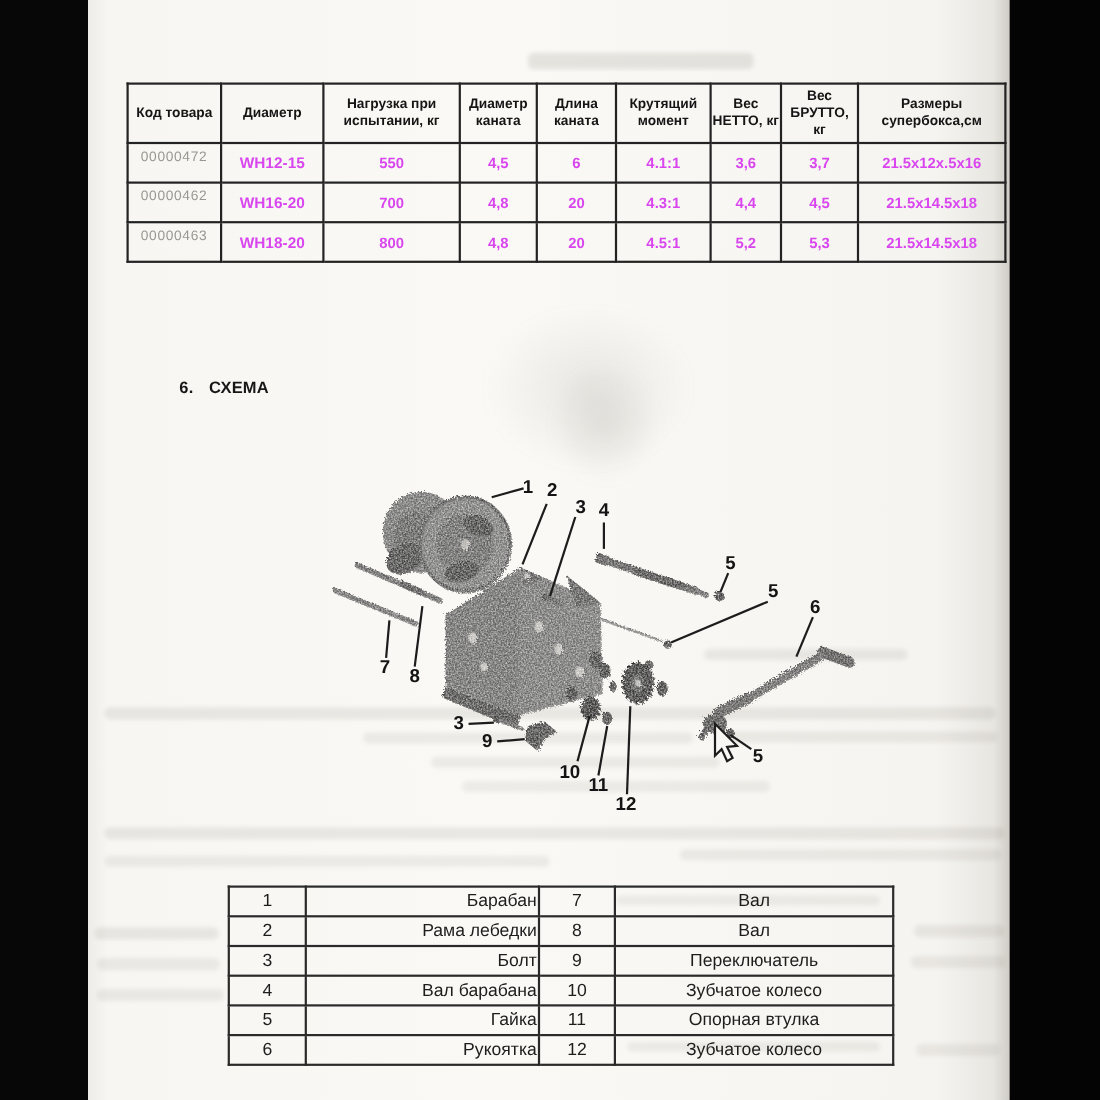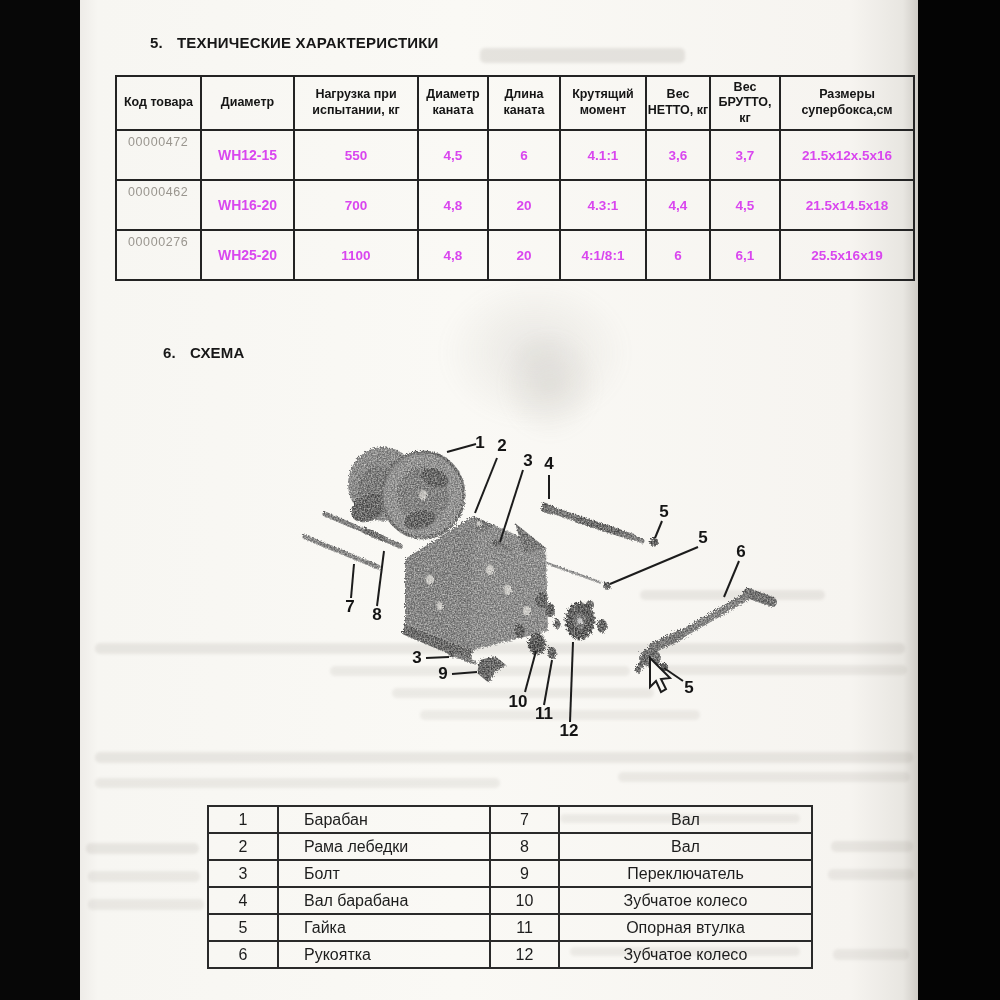--- a/index.html
+++ b/index.html
@@ -13,28 +13,28 @@
   .sec-title{position:absolute;font-weight:bold;font-size:15px;letter-spacing:.2px;color:#171717;}
   .sec-num{display:inline-block;margin-right:14px;}
 
   
   table{border-collapse:collapse;table-layout:fixed;background:transparent;position:absolute;z-index:2;}
   .spec-table{left:115px;top:75px;width:798px;}
   .spec-table th,.spec-table td{border:2px solid #232323;padding:0;overflow:hidden;}
   .spec-table th{font-size:12.5px;font-weight:bold;line-height:1.25;text-align:center;vertical-align:middle;height:52px;color:#151515;}
   .spec-table td{font-size:13.5px;font-weight:bold;text-align:center;vertical-align:middle;height:30px;color:#d946ef;}
   .spec-table td.code{font-weight:normal;font-size:12.5px;color:#9a968f;text-align:left;vertical-align:top;
-                      padding:4px 0 14px 11px;letter-spacing:.6px;}
+                      padding:4px 0 0 11px;letter-spacing:.6px;}
   .spec-table td.model{font-size:14px;}
 
   
   .parts-table{left:207px;top:805px;width:604px;}
   .parts-table td{border:2px solid #2a2a2a;height:23px;font-size:16px;color:#1d1d1d;vertical-align:middle;}
   .parts-table td.pnum{text-align:center;}
-  .parts-table td.pname-l{text-align:left;padding-left:25px;}
+  .parts-table td.pname-l{text-align:right;padding-left:25px;}
   .parts-table td.pname-r{text-align:center;border-radius:13px;}
 
   
   .smudge{position:absolute;border-radius:5px;background:#7d766d;filter:blur(1.8px);z-index:1;}
   .ghost{position:absolute;border-radius:50%;background:radial-gradient(closest-side,rgba(135,130,122,.14),rgba(135,130,122,0));
          filter:blur(6px);z-index:1;}
 
   svg.diagram{position:absolute;left:280px;top:420px;z-index:2;}
   svg.diagram text{font:bold 17px "Liberation Sans","DejaVu Sans",sans-serif;fill:#141414;}
   .leader{stroke:#1c1c1c;stroke-width:2;}
@@ -61,23 +61,20 @@
   <div class="smudge" style="left:618px;top:772px;width:292px;height:10px;opacity:.11;"></div>
   <div class="smudge" style="left:86px;top:843px;width:113px;height:11px;opacity:.13;"></div>
   <div class="smudge" style="left:831px;top:841px;width:82px;height:11px;opacity:.12;"></div>
   <div class="smudge" style="left:88px;top:871px;width:112px;height:11px;opacity:.11;"></div>
   <div class="smudge" style="left:828px;top:869px;width:86px;height:11px;opacity:.11;"></div>
   <div class="smudge" style="left:88px;top:899px;width:116px;height:11px;opacity:.11;"></div>
   <div class="smudge" style="left:833px;top:949px;width:76px;height:11px;opacity:.11;"></div>
   <div class="smudge" style="left:560px;top:814px;width:240px;height:9px;opacity:.10;"></div>
   <div class="smudge" style="left:570px;top:947px;width:230px;height:9px;opacity:.10;"></div>
 
-  <div class="sec-title" style="left:150px;top:34px;">
-    <span class="sec-num">5.</span><span>ТЕХНИЧЕСКИЕ ХАРАКТЕРИСТИКИ</span>
-  </div>
 
   <table class="spec-table">
     <colgroup>
       <col style="width:85px">
         <col style="width:93px">
         <col style="width:124px">
         <col style="width:70px">
       <col style="width:72px">
         <col style="width:86px">
         <col style="width:64px">
@@ -114,29 +111,29 @@
         <td class="model">WH16-20</td>
         <td>700</td>
         <td>4,8</td>
         <td>20</td>
         <td>4.3:1</td>
         <td>4,4</td>
         <td>4,5</td>
         <td>21.5x14.5x18</td>
       </tr>
       <tr>
-        <td class="code">00000276</td>
-        <td class="model">WH25-20</td>
-        <td>1100</td>
+        <td class="code">00000463</td>
+        <td class="model">WH18-20</td>
+        <td>800</td>
         <td>4,8</td>
         <td>20</td>
-        <td>4:1/8:1</td>
-        <td>6</td>
-        <td>6,1</td>
-        <td>25.5x16x19</td>
+        <td>4.5:1</td>
+        <td>5,2</td>
+        <td>5,3</td>
+        <td>21.5x14.5x18</td>
       </tr>
     </tbody>
   </table>
 
   <div class="sec-title" style="left:163px;top:344px;">
     <span class="sec-num">6.</span><span>СХЕМА</span>
   </div>
 
   <svg class="diagram" width="520" height="330" viewBox="0 0 520 330">
     <defs>

